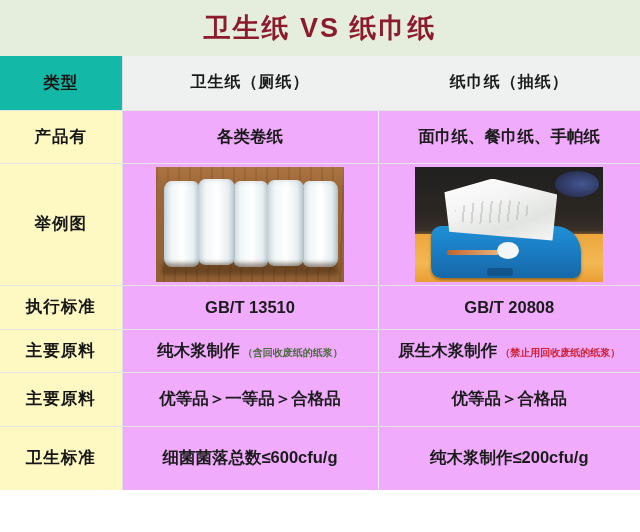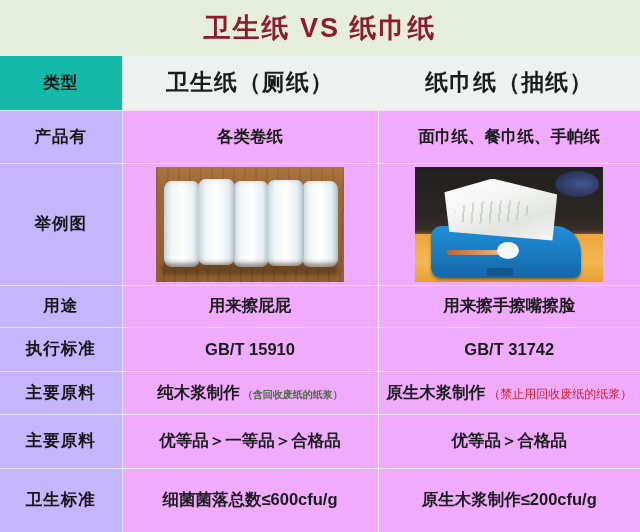--- a/index.html
+++ b/index.html
@@ -59,59 +59,59 @@
     text-align: center;
     vertical-align: middle;
     font-size: 16.5px;
     font-weight: 700;
     color: #1b1b1b;
     box-sizing: border-box;
   }
   .cmp-table tr:last-child td { border-bottom: 0; }
 
   td.label-cell {
-    background: #c4b5fd;
+    background: #fef9c3;
     border-right: 1px solid #dcdedf;
     font-size: 16.5px;
     font-weight: 700;
     letter-spacing: 1px;
     color: #161616;
   }
   td.data-cell {
     background: #f0abfc;
   }
   td.data-cell.mid {
     border-right: 1px solid #edeeee;
   }
 
   
   tr.head-row td { background: #eff0f0; }
   tr.head-row td.label-cell { background: #14b8a6; }
-  tr.head-row td.data-cell { font-size: 23px; letter-spacing: 1px; text-align: center; }
+  tr.head-row td.data-cell { font-size: 16px; letter-spacing: 1px; text-align: center; }
 
   .row-h-type  td { height: 54px; }
   .row-h-prod  td { height: 53px; }
   .row-h-photo td { height: 122px; }
   .row-h-use   td { height: 42px; }
   .row-h-std   td { height: 44px; }
   .row-h-mat   td { height: 43px; }
   .row-h-grade td { height: 54px; }
   .row-h-hyg   td { height: 64px; }
 
   .note-green {
     font-size: 10px;
     font-weight: 700;
     color: #4e6b41;
     letter-spacing: 0;
     margin-left: 3px;
     white-space: nowrap;
   }
   .note-red {
-    font-size: 12px;
-    font-weight: 400;
+    font-size: 10px;
+    font-weight: 700;
     color: #cf1f2e;
     letter-spacing: 0;
     margin-left: 3px;
     white-space: nowrap;
   }
   .mat-wrap {
     display: inline-flex;
     align-items: baseline;
     justify-content: center;
     white-space: nowrap;
@@ -273,30 +273,25 @@
               <span class="pack-stripe"></span>
               <span class="pack-oval"></span>
               <span class="pack-badge"></span>
             </span>
             <span class="tissue"></span>
             <span class="tissue-fold"></span>
           </span>
         </td>
       </tr>
 
-      <tr class="row-h-use">
-        <td class="label-cell">用途</td>
-        <td class="data-cell mid">用来擦屁屁</td>
-        <td class="data-cell">用来擦手擦嘴擦脸</td>
-      </tr>
 
       <tr class="row-h-std">
         <td class="label-cell">执行标准</td>
-        <td class="data-cell mid">GB/T 15910</td>
-        <td class="data-cell">GB/T 31742</td>
+        <td class="data-cell mid">GB/T 13510</td>
+        <td class="data-cell">GB/T 20808</td>
       </tr>
 
       <tr class="row-h-mat">
         <td class="label-cell">主要原料</td>
         <td class="data-cell mid">
           <span class="mat-wrap">
             <span class="mat-main">纯木浆制作</span>
             <span class="note-green">（含回收废纸的纸浆）</span>
           </span>
         </td>
@@ -310,18 +305,18 @@
 
       <tr class="row-h-grade">
         <td class="label-cell">主要原料</td>
         <td class="data-cell mid">优等品＞一等品＞合格品</td>
         <td class="data-cell">优等品＞合格品</td>
       </tr>
 
       <tr class="row-h-hyg">
         <td class="label-cell">卫生标准</td>
         <td class="data-cell mid">细菌菌落总数≤600cfu/g</td>
-        <td class="data-cell">原生木浆制作≤200cfu/g</td>
+        <td class="data-cell">纯木浆制作≤200cfu/g</td>
       </tr>
 
     </tbody>
   </table>
 </div>
 
 </body></html>

